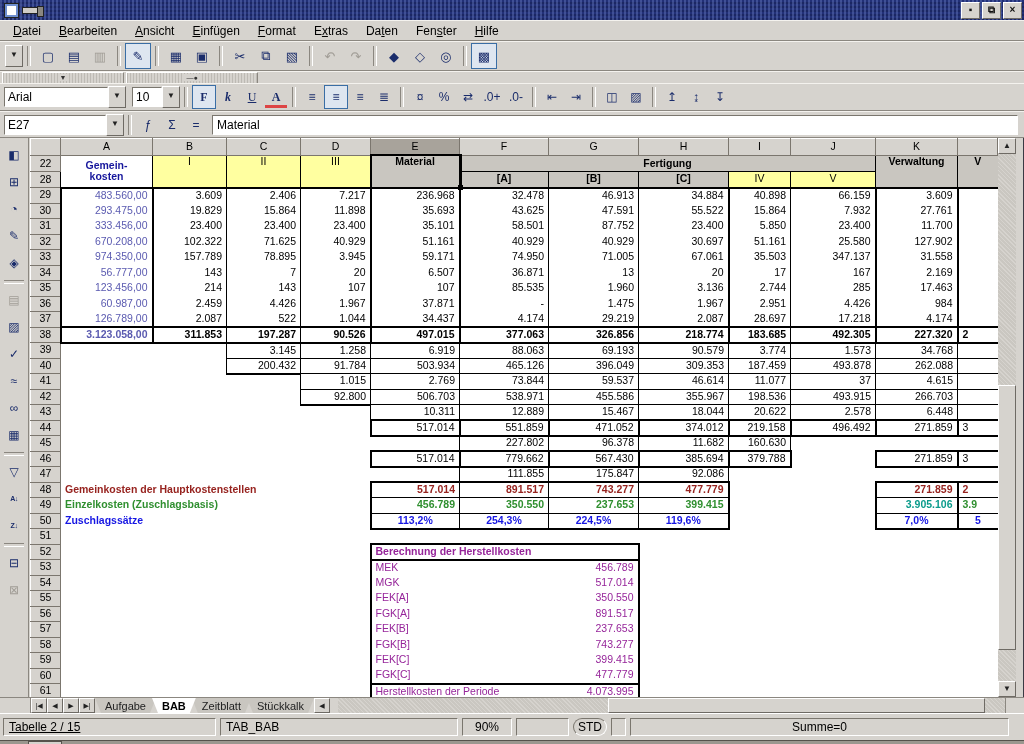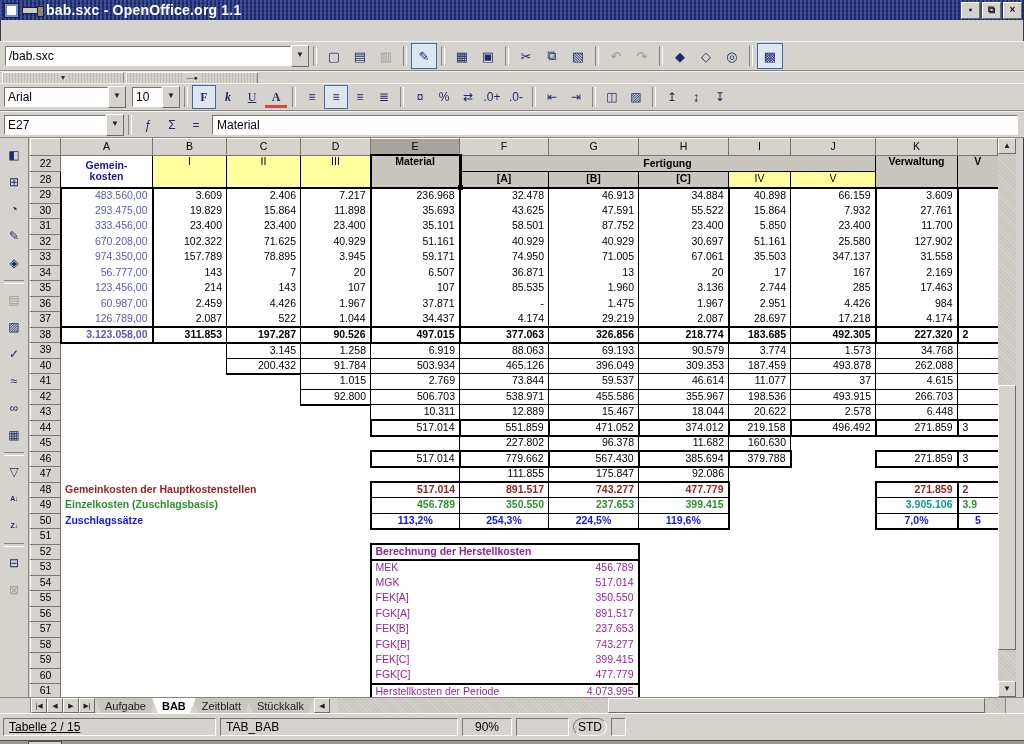--- a/index.html
+++ b/index.html
@@ -124,33 +124,42 @@
   #bottomframe .grip{position:absolute;left:28px;top:0;width:34px;height:4px;background:#d6d3ce;border:1px solid #55524c;box-sizing:border-box;}
 </style>
 </head>
 <body>
 
 <div id="app" data-name="application-window">
 
   <div id="titlebar" data-name="title-bar">
     <div class="appicon" data-name="application-icon"></div>
     <div class="pin" data-name="window-pin-icon"></div>
-    <span id="title-text" data-name="window-title">bab.sxc - OpenOffice.org 1.1</span>
     <div class="stretch" data-name="titlebar-texture"></div>
     <div id="winbtns" data-name="window-controls" style="display:flex;">
         <div class="winbtn" data-name="minimize-button"><span data-name="minimize-icon">▪</span></div>
         <div class="winbtn" data-name="maximize-button"><span data-name="maximize-icon">⧉</span></div>
         <div class="winbtn" data-name="close-button"><span data-name="close-icon">×</span></div>
       </div>
   </div>
 
+  <div id="menubar" class="bar" data-name="menu-bar">
+      <span class="menu-item" data-name="menu-datei"><u>D</u>atei</span>
+      <span class="menu-item" data-name="menu-bearbeiten"><u>B</u>earbeiten</span>
+      <span class="menu-item" data-name="menu-ansicht"><u>A</u>nsicht</span>
+      <span class="menu-item" data-name="menu-einfgen"><u>E</u>infügen</span>
+      <span class="menu-item" data-name="menu-format"><u>F</u>ormat</span>
+      <span class="menu-item" data-name="menu-extras">E<u>x</u>tras</span>
+      <span class="menu-item" data-name="menu-daten">Da<u>t</u>en</span>
+      <span class="menu-item" data-name="menu-fenster">Fen<u>s</u>ter</span>
+      <span class="menu-item" data-name="menu-hilfe"><u>H</u>ilfe</span>
+    </div>
 
   <div id="funcbar" class="bar" data-name="function-bar">
     <span class="combo" data-name="url-combo">
-      <input style="width: 278px;" data-name="url-input" readonly="" value="/bab.sxc">
       <span class="drop" data-name="url-dropdown-button">▼</span>
     </span>
     <span class="sep" data-name="toolbar-separator"></span>
     <span id="funcbtns" style="display:flex;align-items:center;">
         <span class="tb" data-name="new-document-button">
           <span data-name="new-document-icon">▢</span>
         </span>
         <span class="tb" data-name="open-document-button">
           <span data-name="open-document-icon">▤</span>
         </span>
@@ -848,17 +857,18 @@
     <div id="hscorner" data-name="scrollbar-corner"></div>
   </div>
 
   <div id="statusbar" data-name="status-bar">
       <span class="spanel sp0" data-name="sheet-position">Tabelle 2 / 15</span>
       <span class="spanel sp1" data-name="sheet-name">TAB_BAB</span>
       <span class="spanel sp2" data-name="zoom-level">90%</span>
       <span class="spanel sp3" data-name="empty-panel-1"></span>
       <span class="spanel sp4" data-name="selection-mode">STD</span>
       <span class="spanel sp5" data-name="empty-panel-2"></span>
+      <span class="spanel sp6" data-name="sum-display">Summe=0</span>
     </div>
   <div id="bottomframe" data-name="window-bottom-frame">
       <div class="grip" data-name="resize-grip"></div>
     </div>
 </div>
 
 </body></html>

